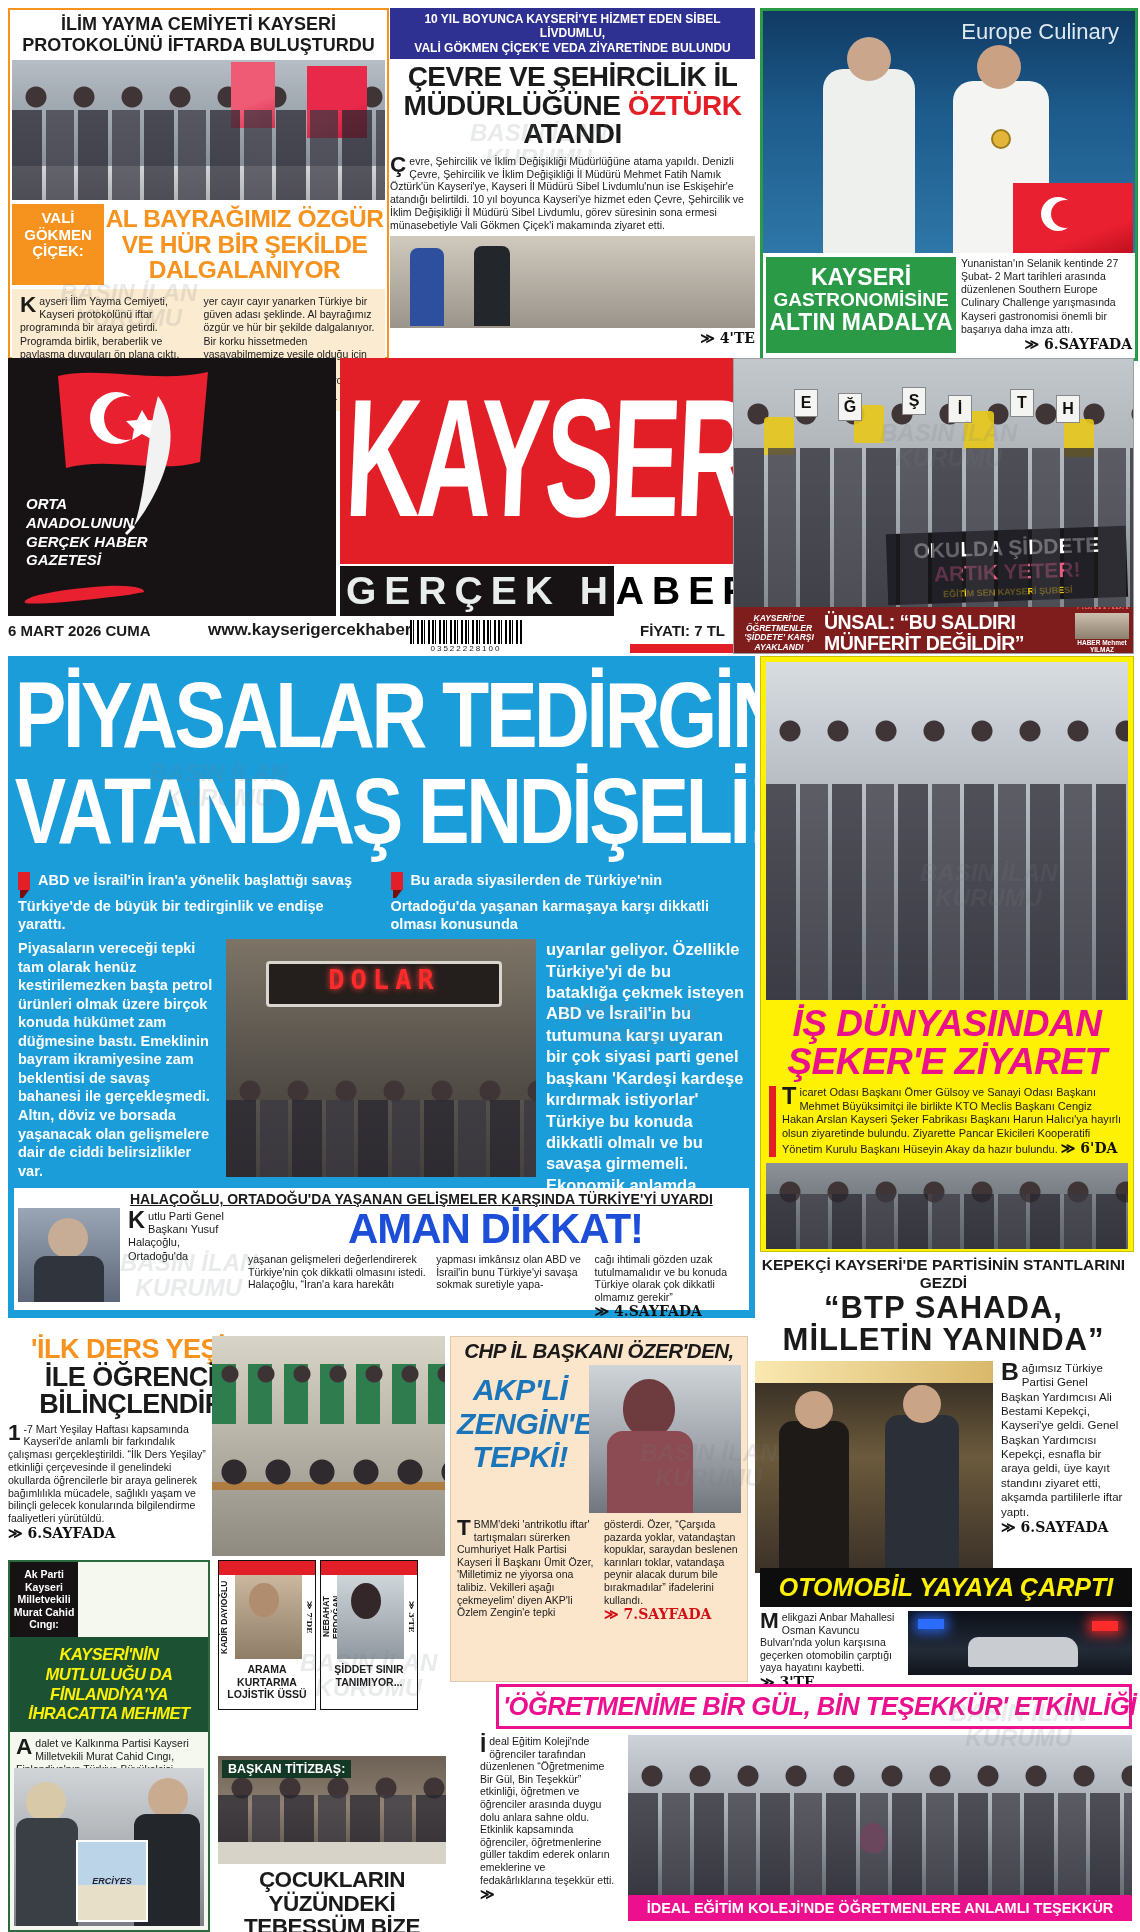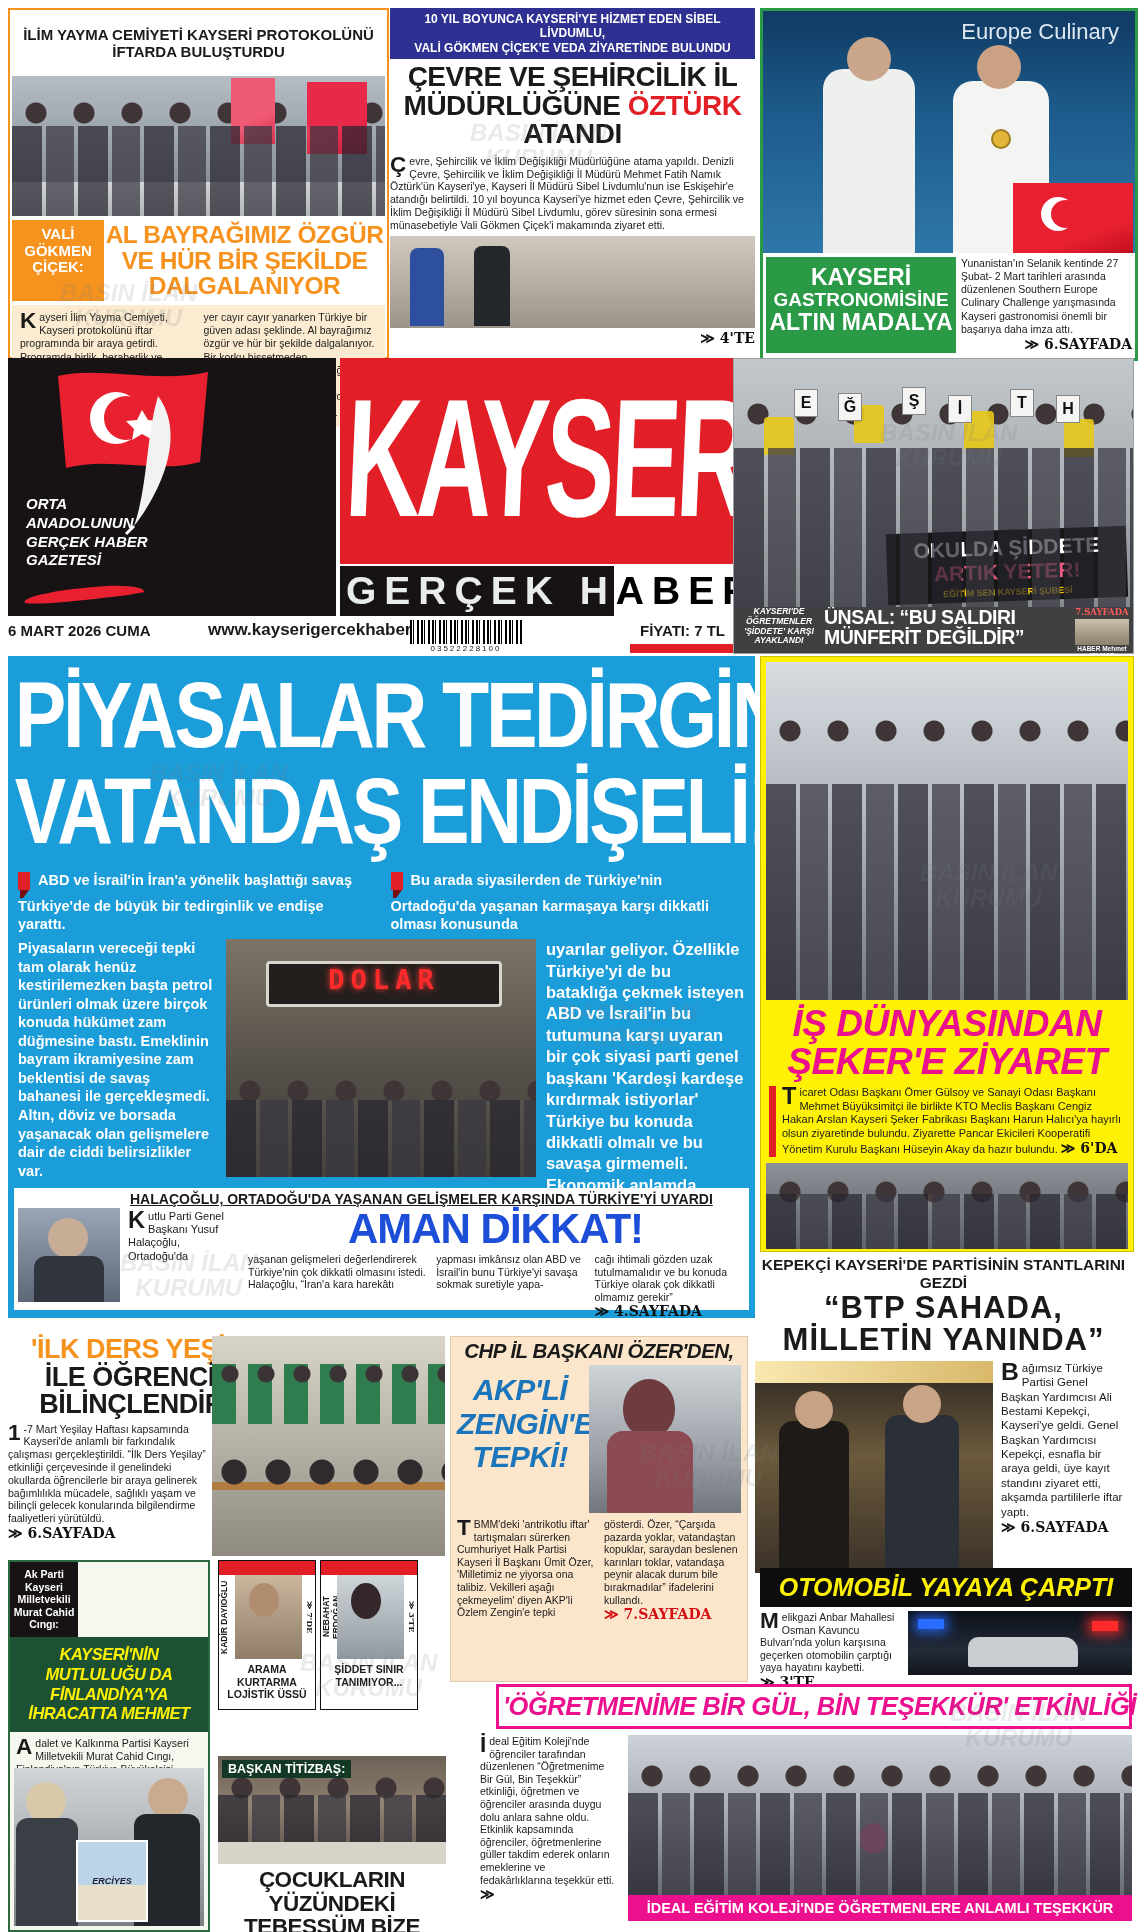--- a/index.html
+++ b/index.html
@@ -42,21 +42,21 @@
   <div class="wm" style="left:880px;top:420px;"><span>BASIN İLAN</span><br><span>KURUMU</span></div>
   <div class="wm" style="left:150px;top:760px;"><span>BASIN İLAN</span><br><span>KURUMU</span></div>
   <div class="wm" style="left:560px;top:1000px;"><span>BASIN İLAN</span><br><span>KURUMU</span></div>
   <div class="wm" style="left:920px;top:860px;"><span>BASIN İLAN</span><br><span>KURUMU</span></div>
   <div class="wm" style="left:120px;top:1250px;"><span>BASIN İLAN</span><br><span>KURUMU</span></div>
   <div class="wm" style="left:640px;top:1440px;"><span>BASIN İLAN</span><br><span>KURUMU</span></div>
   <div class="wm" style="left:300px;top:1650px;"><span>BASIN İLAN</span><br><span>KURUMU</span></div>
   <div class="wm" style="left:950px;top:1700px;"><span>BASIN İLAN</span><br><span>KURUMU</span></div>
 
   <div class="abs" style="left:8px;top:8px;width:377px;height:347px;border:2px solid #f6921e;background:#fff;">
-    <div style="font-weight:800;font-size:15px;text-align:center;padding:16px 2px;">İLİM YAYMA CEMİYETİ KAYSERİ PROTOKOLÜNÜ İFTARDA BULUŞTURDU</div>
+    <div style="font-weight:800;font-size:18px;text-align:center;padding:4px 2px;">İLİM YAYMA CEMİYETİ KAYSERİ PROTOKOLÜNÜ İFTARDA BULUŞTURDU</div>
     <div class="ph people" style="height:140px;margin:0 2px;">
       <div class="abs" style="right:18px;top:6px;width:60px;height:72px;background:linear-gradient(160deg,#e8294a 60%,#c51335 100%);"></div>
       <div class="abs" style="right:110px;top:2px;width:44px;height:66px;background:linear-gradient(160deg,#ef5a74 60%,#d42a49 100%);"></div>
       <div class="abs" style="left:0;right:0;bottom:0;height:34px;background:linear-gradient(180deg,#cfd2d4,#aeb2b5);"></div>
     </div>
     <div style="display:flex;margin:4px 2px 0 2px;">
       <div style="width:88px;background:#f6921e;color:#fff;font-weight:800;font-size:15px;text-align:center;padding:6px 2px;line-height:1.1;">VALİ GÖKMEN ÇİÇEK:</div>
       <div class="hdl" style="flex:1;color:#f6921e;font-size:24.5px;text-align:center;line-height:1.05;padding:2px 0;">AL BAYRAĞIMIZ ÖZGÜR VE HÜR BİR ŞEKİLDE DALGALANIYOR</div>
     </div>
     <div style="display:flex;gap:10px;background:#fbebd0;margin:4px 2px;padding:6px 8px;font-size:10.5px;line-height:1.25;">
@@ -152,21 +152,21 @@
       <div class="lettercard" style="left:168px;top:28px;">Ş</div>
       <div class="lettercard" style="left:214px;top:36px;">İ</div>
       <div class="lettercard" style="left:276px;top:30px;">T</div>
       <div class="lettercard" style="left:322px;top:36px;">H</div>
       <div class="abs" style="right:6px;bottom:6px;width:232px;background:#0d0d0d;color:#fff;text-align:center;padding:6px 4px 4px 4px;transform:rotate(-2deg);">
         <div style="font-weight:800;font-size:21px;">OKULDA ŞİDDETE</div>
         <div style="font-weight:800;font-size:21px;color:#e8567e;">ARTIK YETER!</div>
         <div style="font-size:9px;color:#ffd400;margin-top:3px;font-weight:700;">EĞİTİM SEN KAYSERİ ŞUBESİ</div>
       </div>
     </div>
-    <div style="height:46px;background:#404040;display:flex;align-items:flex-start;">
+    <div style="height:46px;background:#7f1d1d;display:flex;align-items:flex-end;">
       <div style="width:84px;color:#fff;font-style:italic;font-weight:700;font-size:8.5px;text-align:center;line-height:1.15;padding:0 3px;">KAYSERİ'DE ÖĞRETMENLER 'ŞİDDETE' KARŞI AYAKLANDI</div>
       <div style="flex:1;color:#fff;font-weight:800;font-size:19.5px;line-height:1.05;letter-spacing:-.5px;">ÜNSAL: “BU SALDIRI MÜNFERİT DEĞİLDİR”</div>
       <div style="width:62px;text-align:center;">
         <div class="pg pgred" style="font-size:8.5px;color:#ff5a5a;">7.SAYFADA</div>
         <div class="ph" style="height:26px;margin:2px 4px 0 4px;background:linear-gradient(180deg,#cdbfae,#8d7f6e);"></div>
         <div style="color:#fff;font-size:6.5px;font-weight:700;"><span>HABER</span> <span>Mehmet YILMAZ</span></div>
       </div>
     </div>
   </div>
 

